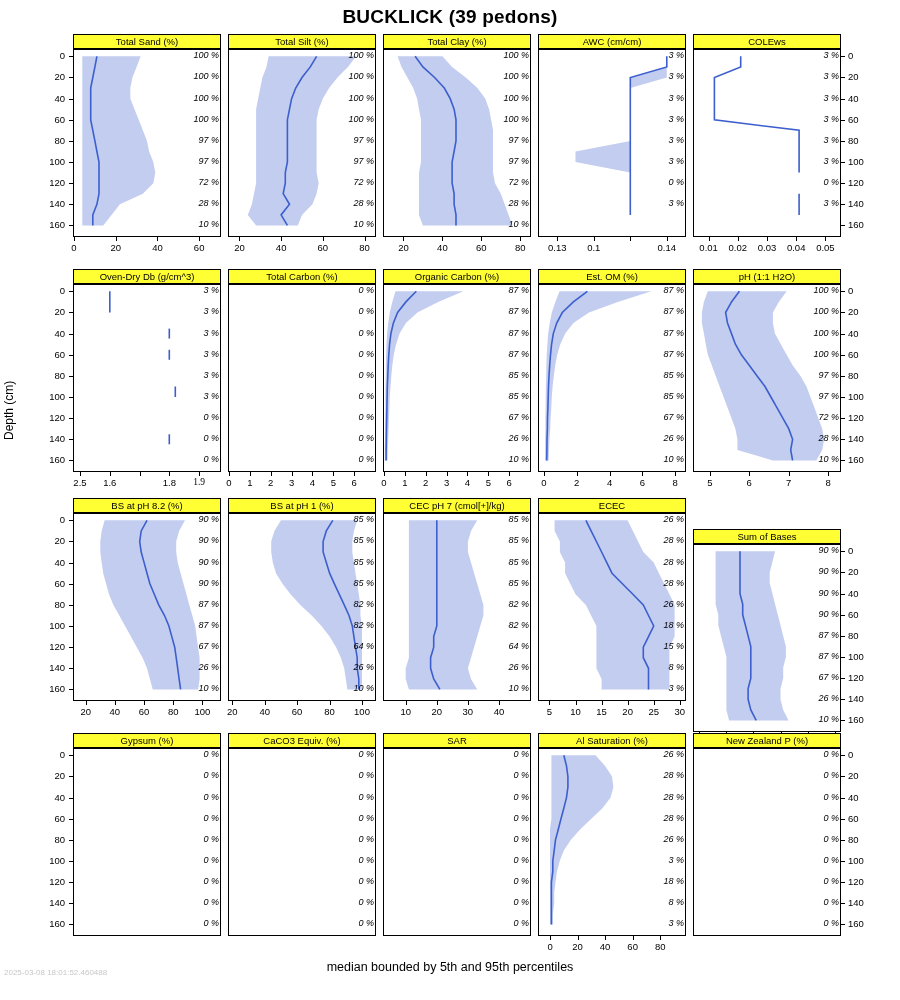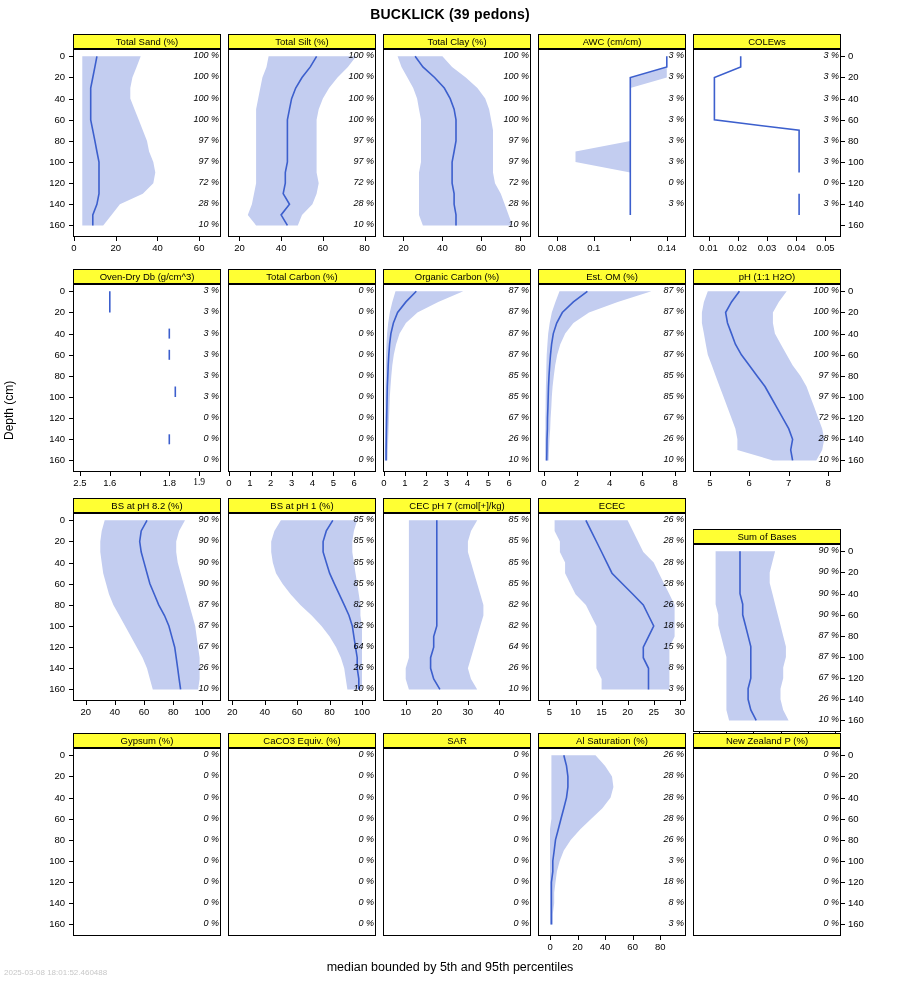--- a/index.html
+++ b/index.html
@@ -3,21 +3,21 @@
 <meta charset="utf-8">
 <style>
   html,body{margin:0;padding:0;}
   body{
     width:900px;height:1000px;background:#ffffff;
     font-family:"Liberation Sans", sans-serif;
     color:#000;position:relative;overflow:hidden;
   }
   #title{
     position:absolute;top:6px;left:0;width:900px;text-align:center;
-    font-size:14px;font-weight:bold;letter-spacing:.2px;
+    font-size:19px;font-weight:bold;letter-spacing:.2px;
   }
   #ylabel{
     position:absolute;left:2px;top:440px;
     transform:rotate(-90deg);transform-origin:left top;
     font-size:12px;white-space:nowrap;
   }
   #footer{
     position:absolute;top:960px;left:0;width:900px;text-align:center;
     font-size:12.5px;
   }
@@ -170,21 +170,21 @@
         <div class="pct" style="top: 1.34091px;">3 %</div>
         <div class="pct" style="top: 22.4773px;">3 %</div>
         <div class="pct" style="top: 43.6136px;">3 %</div>
         <div class="pct" style="top: 64.75px;">3 %</div>
         <div class="pct" style="top: 85.8864px;">3 %</div>
         <div class="pct" style="top: 107.023px;">3 %</div>
         <div class="pct" style="top: 128.159px;">0 %</div>
         <div class="pct" style="top: 149.295px;">3 %</div>
       </div>
       <div class="tickmark" style="left: 19.25px; top: 188px; width: 1px; height: 4px;"></div>
-      <div class="xticklab" style="left: -5.75px; width: 50px; top: 193px;">0.08</div>
+      <div class="xticklab" style="left: -5.75px; width: 50px; top: 193px;">0.13</div>
       <div class="tickmark" style="left: 55.75px; top: 188px; width: 1px; height: 4px;"></div>
       <div class="xticklab" style="left: 30.75px; width: 50px; top: 193px;">0.1</div>
       <div class="tickmark" style="left: 92.25px; top: 188px; width: 1px; height: 4px;"></div>
       <div class="xticklab" style="left: 67.25px; width: 50px; top: 193px; margin-top: 32px;">0.12</div>
       <div class="tickmark" style="left: 128.75px; top: 188px; width: 1px; height: 4px;"></div>
       <div class="xticklab" style="left: 103.75px; width: 50px; top: 193px;">0.14</div>
     </div>
     <div class="panel" style="left: 693px; top: 49px; width: 148px; height: 188px;">
       <div class="strip">COLEws</div>
       <div class="frame"></div>

